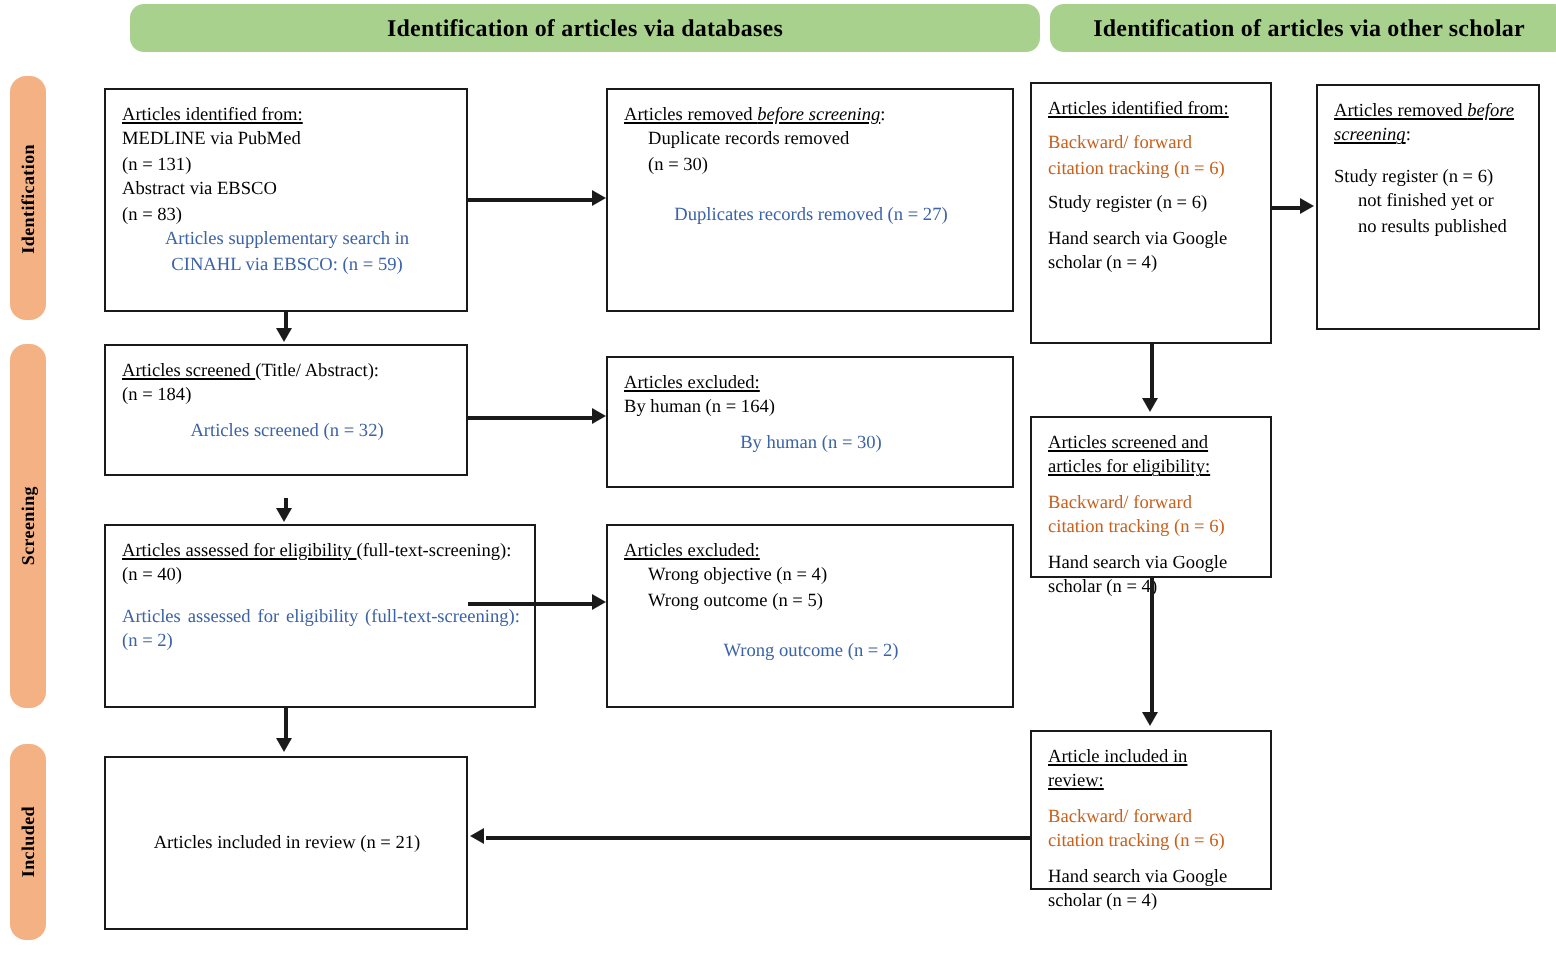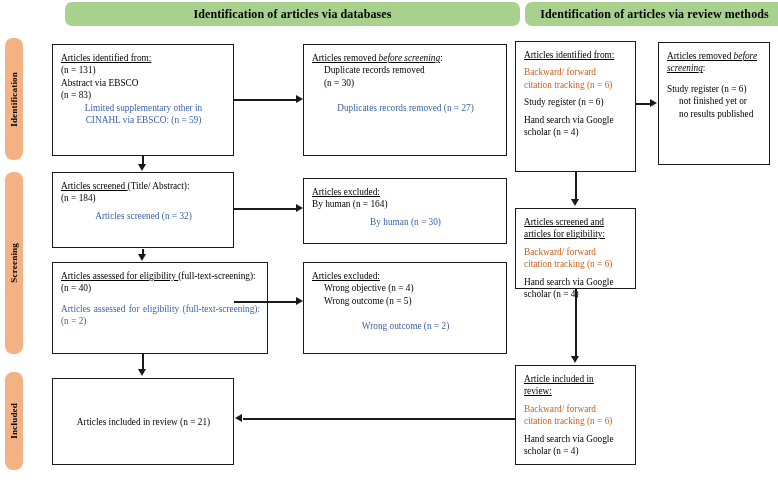--- a/index.html
+++ b/index.html
@@ -74,34 +74,34 @@
   .it { font-style: italic; text-align: right; }
   .blue   { color: #3b63a8; text-align: center; }
   .orange { color: #c8601d; }
   .indent { padding-left: 12px; }
   .gap { height: 8px; }
   .gap-sm { height: 5px; }
   .just { text-align: justify; text-align-last: left; }
 
   
   #box-identified-db   { left: 52px;  top: 44px;  width: 182px; height: 112px; }
-  #box-screened        { left: 52px;  top: 172px; width: 182px; height: 76px;  }
+  #box-screened        { left: 52px;  top: 172px; width: 182px; height: 66px;  }
   #box-eligibility     { left: 52px;  top: 262px; width: 216px; height: 92px;  }
   #box-included-review { left: 52px;  top: 378px; width: 182px; height: 87px;
                          display:flex; align-items:center; }
 
   
   #box-removed-db      { left: 303px; top: 44px;  width: 204px; height: 112px; }
   #box-excluded-human  { left: 303px; top: 178px; width: 204px; height: 66px;  }
   #box-excluded-reason { left: 303px; top: 262px; width: 204px; height: 92px;  }
 
   
   #box-identified-other { left: 515px; top: 41px;  width: 121px; height: 131px; }
   #box-screened-other   { left: 515px; top: 208px; width: 121px; height: 81px;  }
-  #box-included-other   { left: 515px; top: 365px; width: 121px; height: 100px; }
+  #box-included-other   { left: 515px; top: 365px; width: 121px; height: 80px; }
 
   
   #box-removed-other    { left: 658px; top: 42px;  width: 112px; height: 123px; }
 
   
   .ln-h, .ln-v { position: absolute; background: #1a1a1a; }
   .ln-h { height: 1.6px; }
   .ln-v { width: 1.6px; }
 
   .arrow {
@@ -112,39 +112,40 @@
   .arrow.left  { border-top: 4.5px solid transparent; border-bottom: 4.5px solid transparent; border-right: 7px solid #1a1a1a; }
   .arrow.down  { border-left: 4.5px solid transparent; border-right: 4.5px solid transparent; border-top: 7px solid #1a1a1a; }
 </style>
 </head>
 <body>
 
 <div class="banner" id="banner-databases">
   <span>Identification of articles via databases</span>
 </div>
 <div class="banner" id="banner-other">
-  <span>Identification of articles via review methods</span>
+  <span>Identification of articles via other scholar</span>
 </div>
 
 <div class="stage" id="stage-identification">
   <span>Identification</span>
 </div>
 <div class="stage" id="stage-screening">
   <span>Screening</span>
 </div>
 <div class="stage" id="stage-included">
   <span>Included</span>
 </div>
 
 <div class="box" id="box-identified-db">
   <div class="ln u">Articles identified from:</div>
+  <div class="ln">MEDLINE via PubMed</div>
   <div class="ln">(n = 131)</div>
   <div class="ln">Abstract via EBSCO</div>
   <div class="ln">(n = 83)</div>
-  <div class="ln blue">Limited supplementary other in</div>
+  <div class="ln blue">Articles supplementary search in</div>
   <div class="ln blue">CINAHL via EBSCO: (n = 59)</div>
 </div>
 
 <div class="box" id="box-screened">
   <div class="ln"><span class="u">Articles screened </span><span>(Title/ Abstract):</span></div>
   <div class="ln">(n = 184)</div>
   <div class="gap-sm"></div>
   <div class="ln blue">Articles screened (n = 32)</div>
 </div>
 

